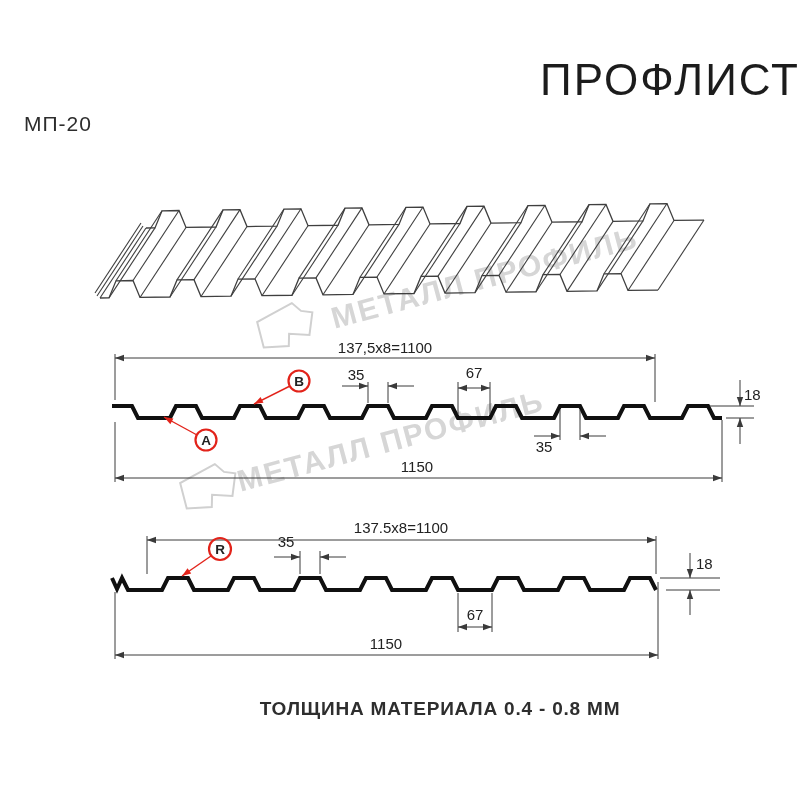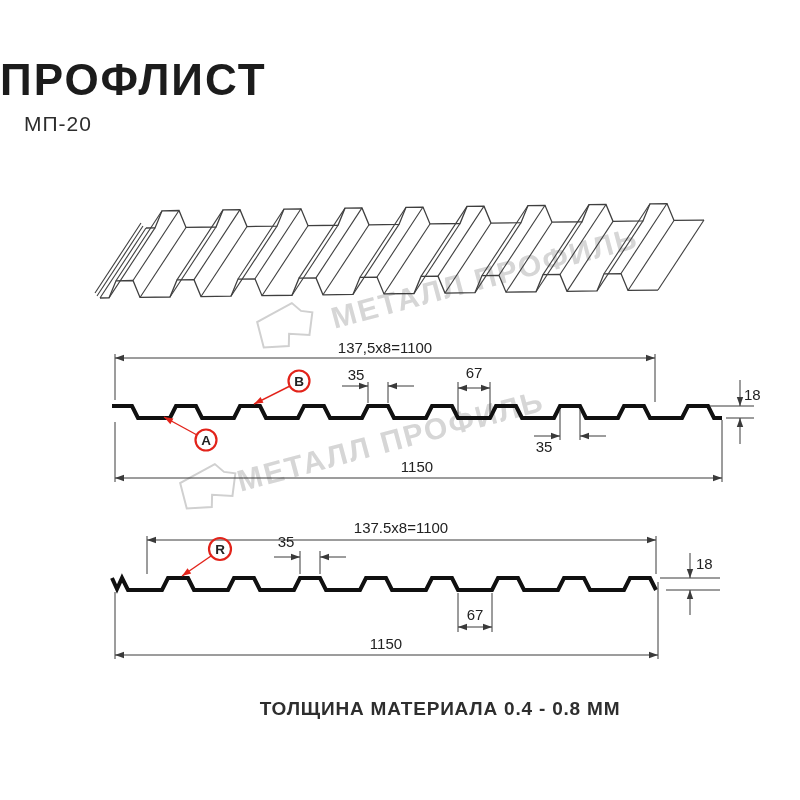--- a/index.html
+++ b/index.html
@@ -1,19 +1,19 @@
 <!DOCTYPE html>
 <html><head>
 <meta charset="utf-8">
 <style>
   html,body{margin:0;padding:0;}
   body{width:800px;height:800px;background:#ffffff;position:relative;overflow:hidden;
        font-family:"Liberation Sans", sans-serif;}
   .abs{position:absolute;}
-  .title{left:0;top:55px;width:800px;text-align:left;font-size:44px;font-weight:700;
+  .title{left:0;top:55px;width:800px;text-align:right;font-size:44px;font-weight:400;
          letter-spacing:2px;color:#1c1c1c;}
   .subtitle{left:0;top:112px;width:800px;font-size:21px;font-weight:400;
          letter-spacing:1px;color:#2d2d2d;margin-left:24px;}
   .footer{left:0;top:698px;width:800px;text-align:center;font-size:19px;font-weight:700;
          letter-spacing:.8px;color:#2e2e2e;margin-left:40px;}
   .wm-text{font-size:30px;font-weight:700;letter-spacing:2px;color:#d6d6d6;white-space:nowrap;
          transform:rotate(-15deg);transform-origin:left center;z-index:0;}
   svg{z-index:1;position:absolute;}
   .wm{z-index:0;}
   text{font-family:"Liberation Sans", sans-serif;font-size:15px;fill:#222;}

